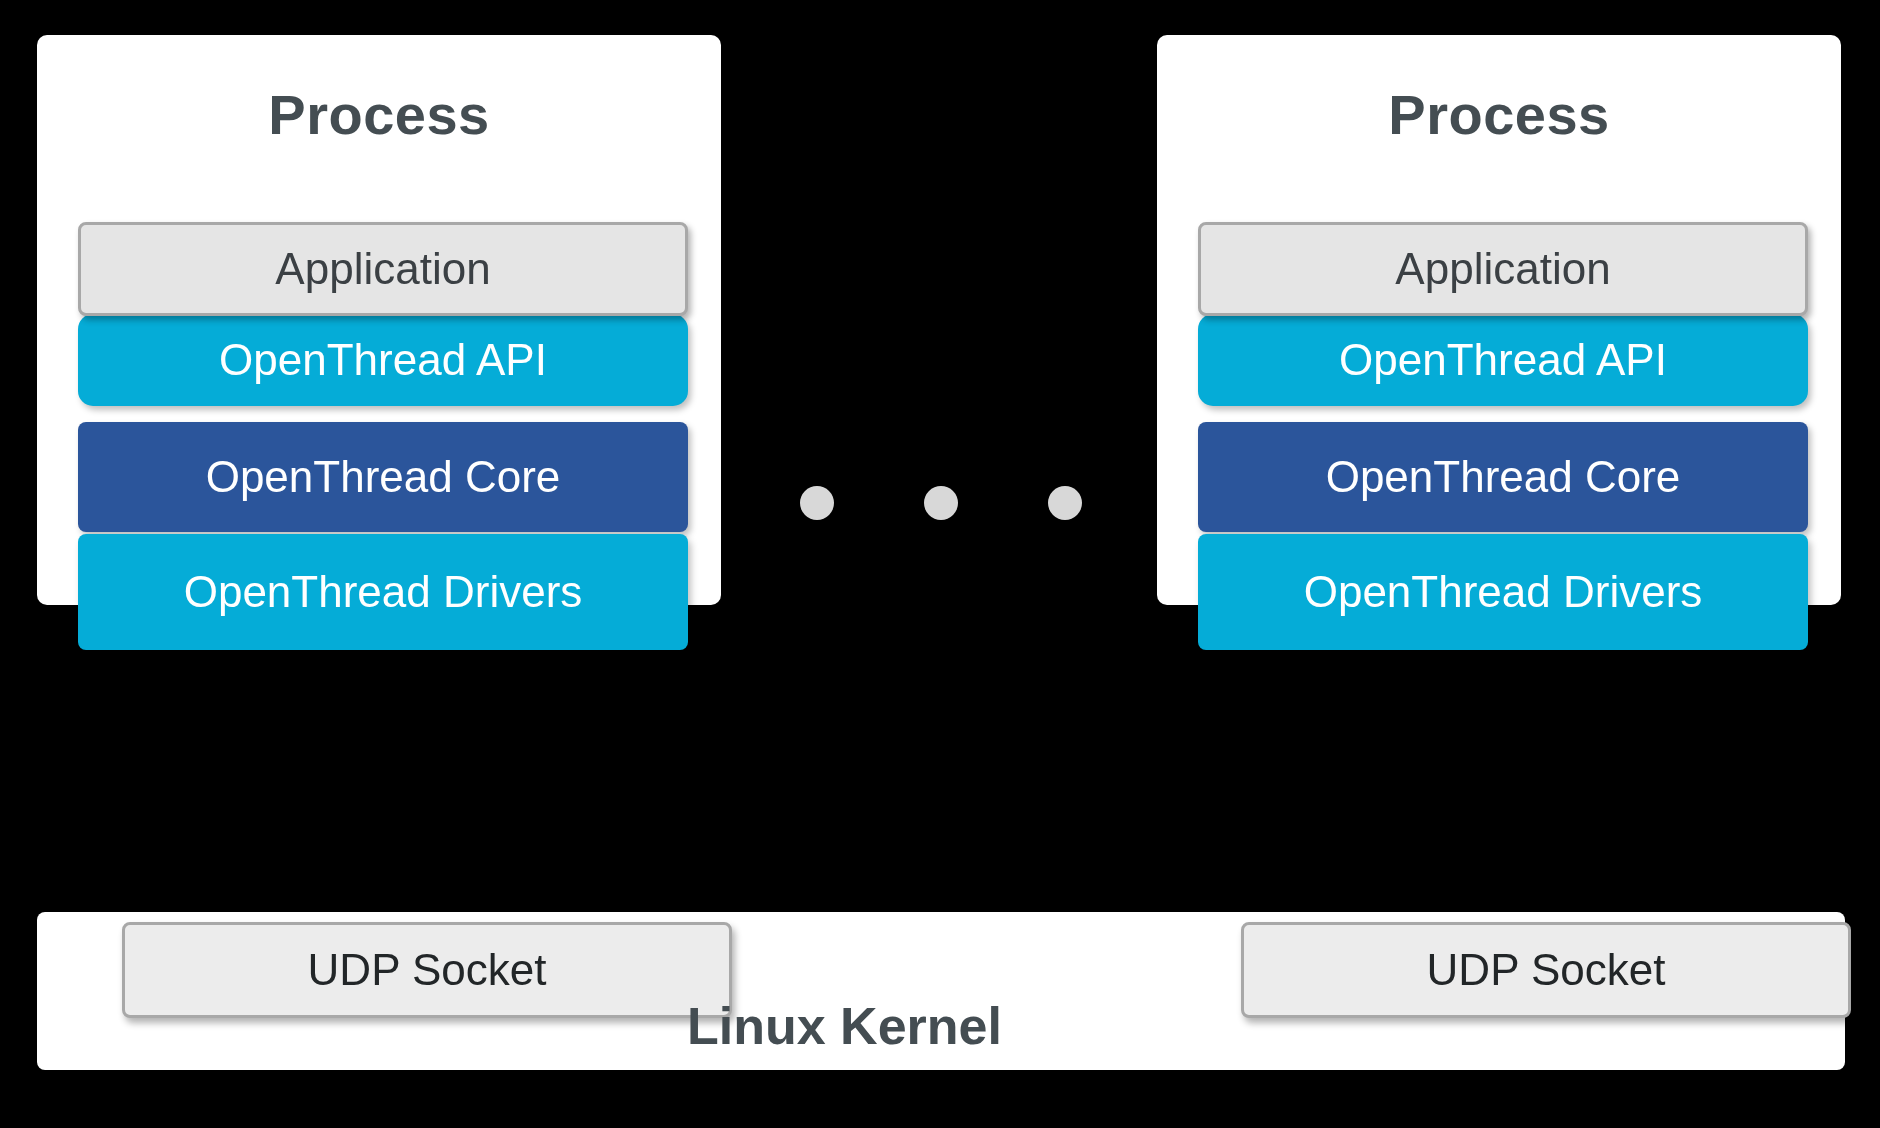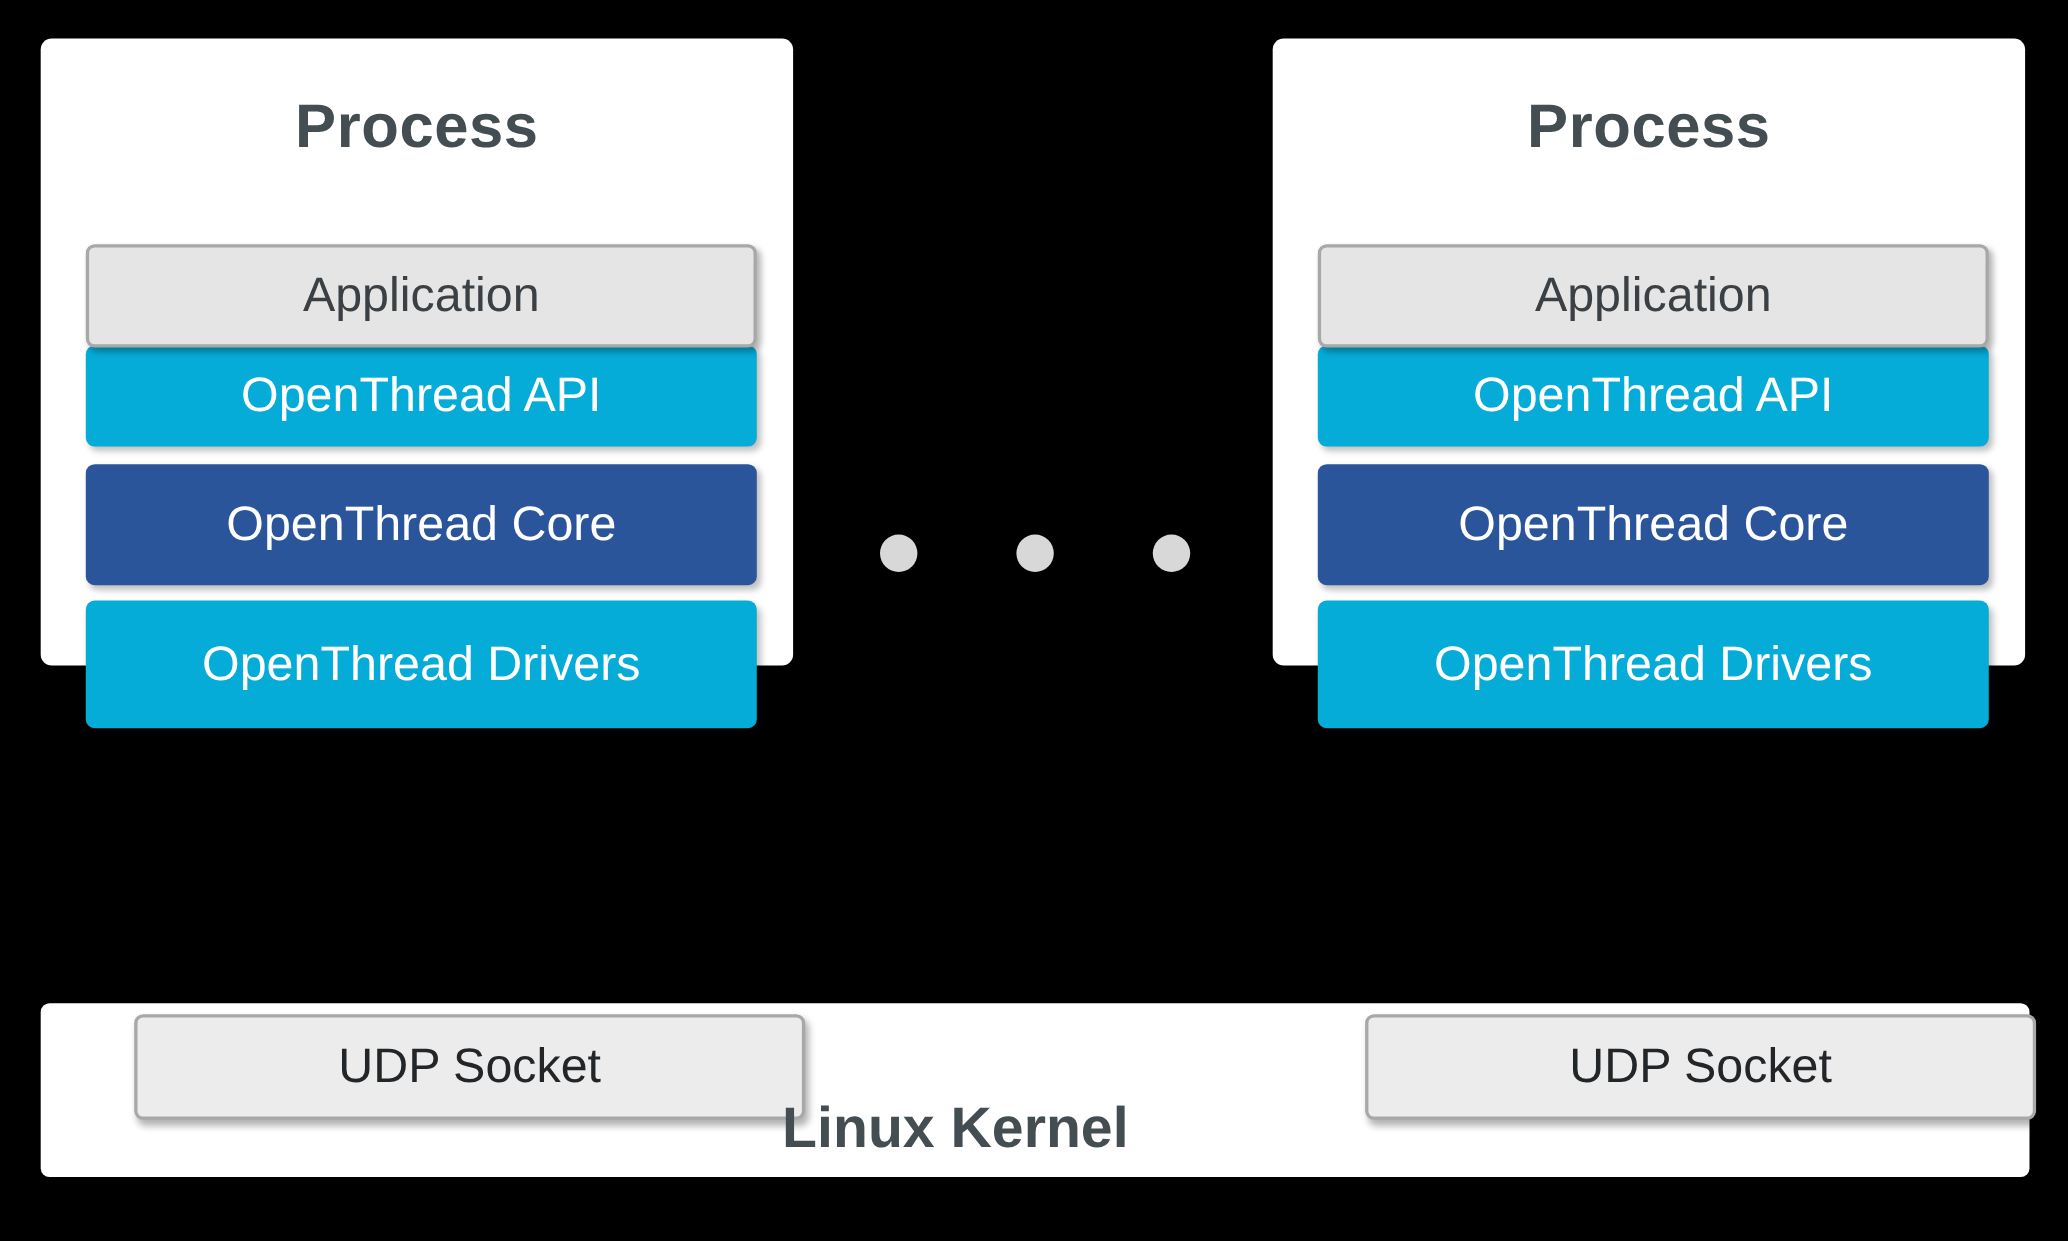--- a/index.html
+++ b/index.html
@@ -72,34 +72,35 @@
     box-shadow: 3px 4px 6px rgba(0,0,0,0.30);
     z-index: 3;
   }
   .layer.api {
     height: 92px;
     background: #05acd7;
     color: #ffffff;
     margin-top: -2px;
     box-shadow: 3px 4px 6px rgba(0,0,0,0.25);
     z-index: 2;
+    border-radius: 15px;
   }
   .layer.core {
     height: 110px;
     background: #2b559b;
     color: #ffffff;
     margin-top: 16px;
     box-shadow: 3px 4px 6px rgba(0,0,0,0.25);
     z-index: 2;
   }
   .layer.drivers {
     height: 116px;
     background: #05acd7;
     color: #ffffff;
-    margin-top: 14px;
+    margin-top: 2px;
     box-shadow: 3px 5px 7px rgba(0,0,0,0.25);
     z-index: 2;
   }
 
   
   .arrow-up {
     position: absolute;
     left: 50%;
     transform: translateX(-50%);
     top: 603px;
@@ -141,21 +142,20 @@
     position: absolute;
     left: 0;
     top: 1000px;
     width: 1733px;
     text-align: center;
     font-size: 52px;
     font-weight: bold;
     color: #444d52;
     line-height: 1;
     pointer-events: none;
-    padding-left: 24px;
   }
   .kernel-title-inner {
     display: inline-block;
     transform: translateX(-22px);
   }
   .udp-socket {
     position: absolute;
     top: 922px;
     width: 610px;
     height: 96px;

